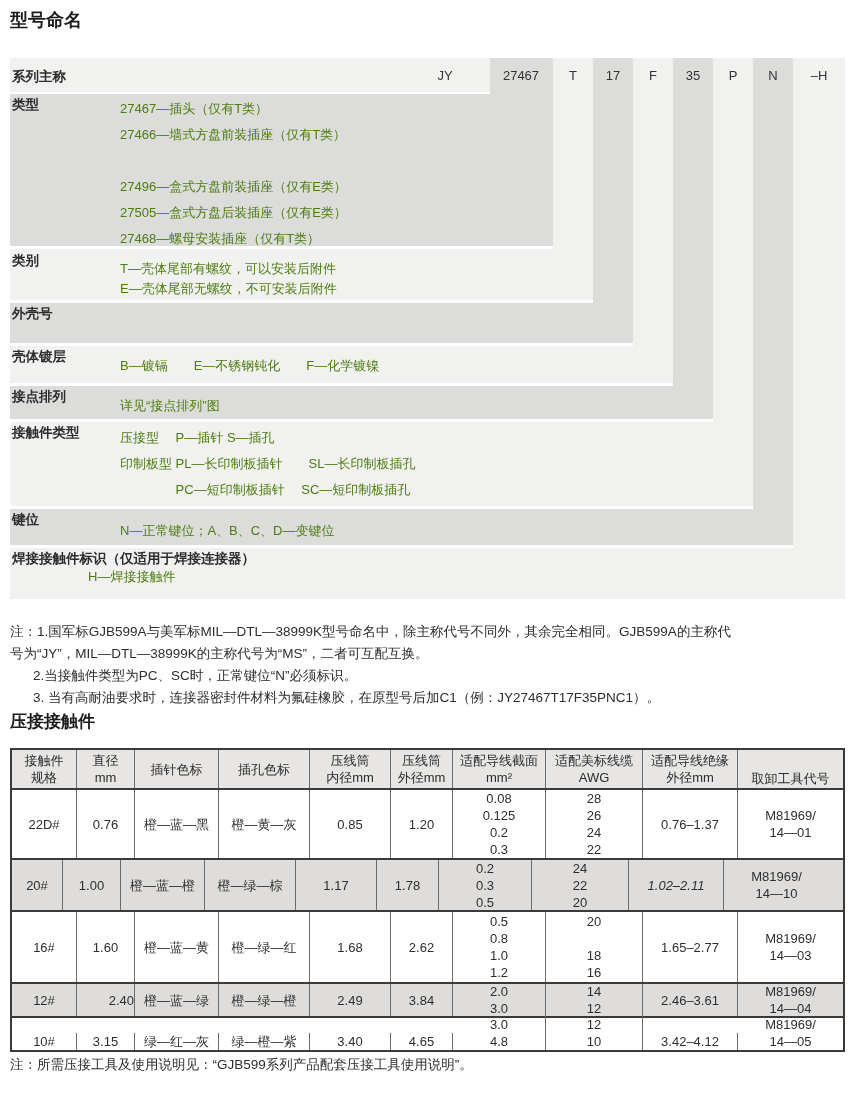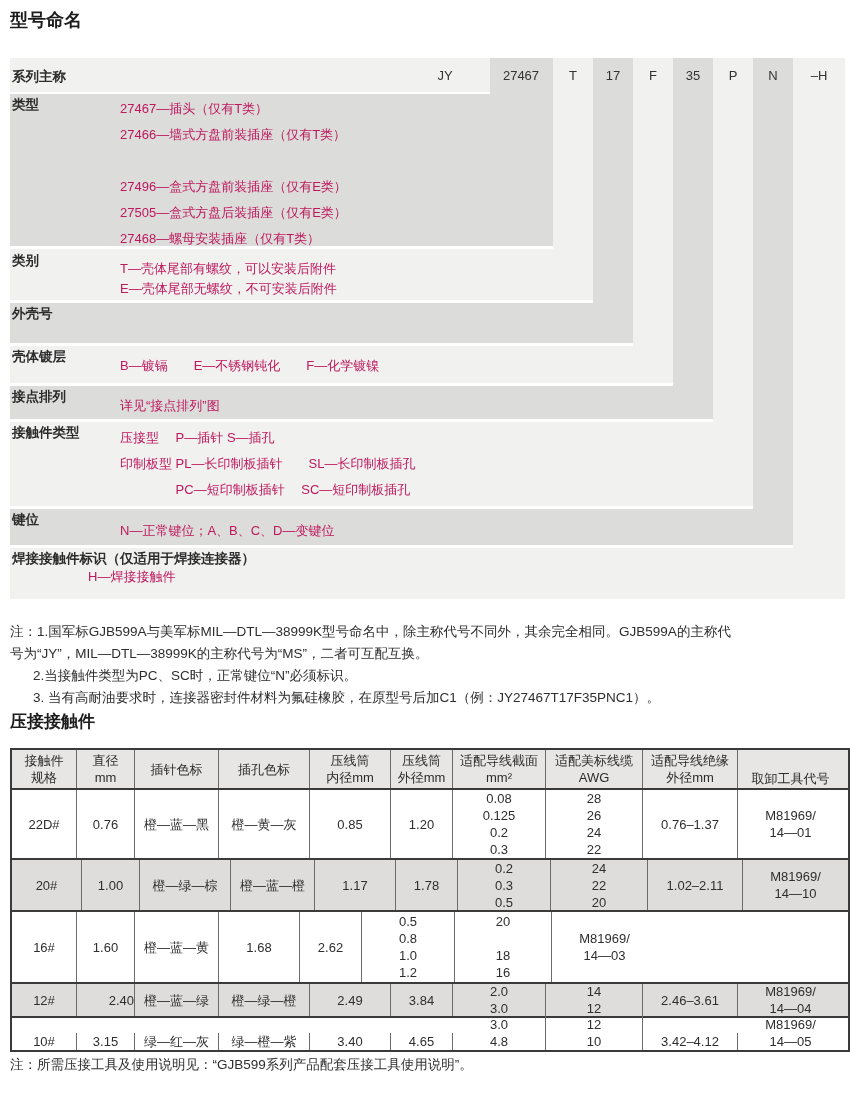--- a/index.html
+++ b/index.html
@@ -3,21 +3,21 @@
 <meta charset="utf-8">
 <style>
   html,body{margin:0;padding:0;background:#ffffff;}
   .page{position:relative;width:850px;height:1099px;background:#fff;overflow:hidden;
         font-family:"Liberation Sans",sans-serif;color:#333;}
   .h1{position:absolute;left:10px;top:8px;font-size:18px;font-weight:bold;color:#1c1c1c;margin:0;}
   .h2{position:absolute;left:10px;top:710px;font-size:17px;font-weight:bold;color:#1c1c1c;margin:0;}
   .naming{position:absolute;left:0;top:0;width:850px;height:612px;}
   .step-rect{position:absolute;}
   .nlabel{position:absolute;font-size:13.5px;font-weight:bold;color:#2c2c2c;white-space:pre;}
-  .nline{position:absolute;font-size:13px;color:#be185d;white-space:pre;line-height:18px;}
+  .nline{position:absolute;font-size:13px;color:#4d7c0f;white-space:pre;line-height:18px;}
   .ncode{position:absolute;font-size:13px;color:#333;transform:translateX(-50%);white-space:pre;}
   .notes{position:absolute;left:0;top:619px;width:845px;}
   .note-line{position:absolute;font-size:13.5px;color:#2e2e2e;white-space:pre;line-height:21px;}
   .ctable{position:absolute;left:10px;top:748px;border:2px solid #3a3a3a;background:#6d28d9;}
   .trow{display:flex;box-sizing:border-box;}
   .trow + .trow{border-top:2px solid #3a3a3a;}
   .tcell{box-sizing:border-box;border-right:1px solid #6b6b6b;display:flex;flex-direction:column;
          align-items:center;justify-content:center;font-size:13px;color:#2e2e2e;overflow:hidden;}
   .tcell:last-child{border-right:none;}
   .tcell .ln{line-height:17px;white-space:pre;min-height:17px;}
@@ -160,83 +160,89 @@
         </div>
         <div class="tcell" style="width: 95px;">
           <div class="ln">0.76–1.37</div>
         </div>
         <div class="tcell" style="width: 105px;">
           <div class="ln">M81969/</div>
           <div class="ln">14—01</div>
         </div>
       </div>
       <div class="trow" style="height: 52px; background: rgb(222, 221, 219);">
-        <div class="tcell" style="width: 70px;">
+        <div class="tcell" style="width: 51px;">
           <div class="ln">20#</div>
         </div>
         <div class="tcell" style="width: 58px;">
           <div class="ln">1.00</div>
         </div>
+        <div class="tcell" style="width: 84px;">
+          <div class="ln">橙—蓝—橙</div>
+        </div>
         <div class="tcell" style="width: 91px;">
           <div class="ln">橙—绿—棕</div>
-        </div>
-        <div class="tcell" style="width: 84px;">
-          <div class="ln">橙—蓝—橙</div>
         </div>
         <div class="tcell" style="width: 81px;">
           <div class="ln">1.17</div>
         </div>
         <div class="tcell" style="width: 62px;">
           <div class="ln">1.78</div>
         </div>
         <div class="tcell" style="width: 93px;">
           <div class="ln">0.2</div>
           <div class="ln">0.3</div>
           <div class="ln">0.5</div>
         </div>
         <div class="tcell" style="width: 97px;">
           <div class="ln">24</div>
           <div class="ln">22</div>
           <div class="ln">20</div>
         </div>
-        <div class="tcell" style="width: 95px;">
+        <div class="tcell" style="width: 95px; font-style: italic;">
           <div class="ln">1.02–2.11</div>
         </div>
         <div class="tcell" style="width: 105px;">
           <div class="ln">M81969/</div>
           <div class="ln">14—10</div>
         </div>
       </div>
       <div class="trow" style="height: 72px; background: rgb(255, 255, 255);">
         <div class="tcell" style="width: 65px;">
           <div class="ln">16#</div>
         </div>
         <div class="tcell" style="width: 58px;">
           <div class="ln">1.60</div>
         </div>
         <div class="tcell" style="width: 84px;">
           <div class="ln">橙—蓝—黄</div>
+        </div>
+        <div class="tcell" style="width: 91px;">
+          <div class="ln">橙—绿—红</div>
         </div>
         <div class="tcell" style="width: 81px;">
           <div class="ln">1.68</div>
         </div>
         <div class="tcell" style="width: 62px;">
           <div class="ln">2.62</div>
         </div>
         <div class="tcell" style="width: 93px;">
           <div class="ln">0.5</div>
           <div class="ln">0.8</div>
           <div class="ln">1.0</div>
           <div class="ln">1.2</div>
         </div>
         <div class="tcell" style="width: 97px;">
           <div class="ln">20</div>
           <div class="ln"></div>
           <div class="ln">18</div>
           <div class="ln">16</div>
+        </div>
+        <div class="tcell" style="width: 95px;">
+          <div class="ln">1.65–2.77</div>
         </div>
         <div class="tcell" style="width: 105px;">
           <div class="ln">M81969/</div>
           <div class="ln">14—03</div>
         </div>
       </div>
       <div class="trow" style="height: 34px; background: rgb(222, 221, 219);">
         <div class="tcell" style="width: 65px;">
           <div class="ln">12#</div>
         </div>

